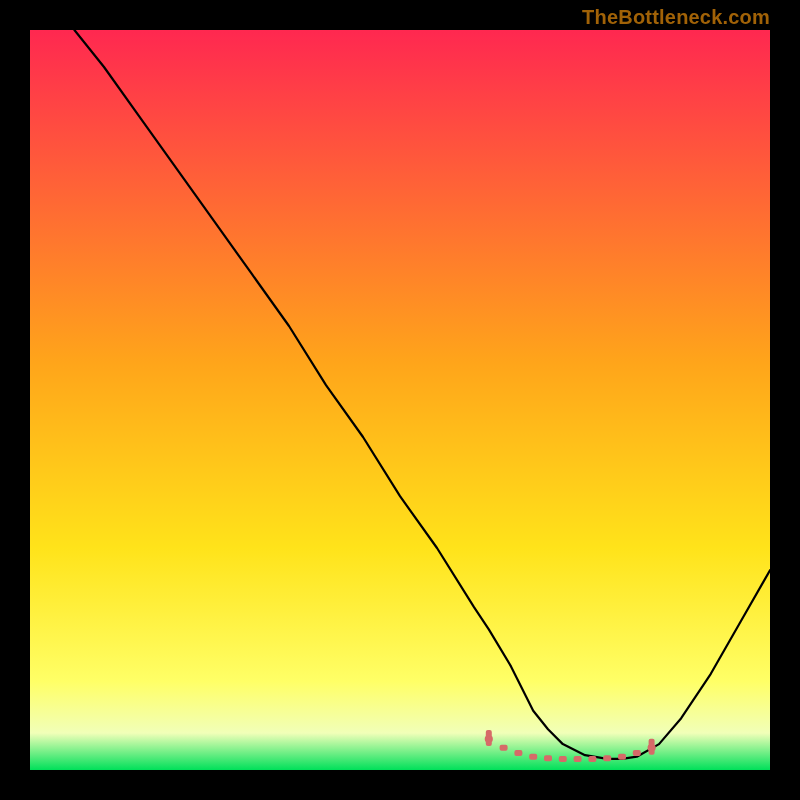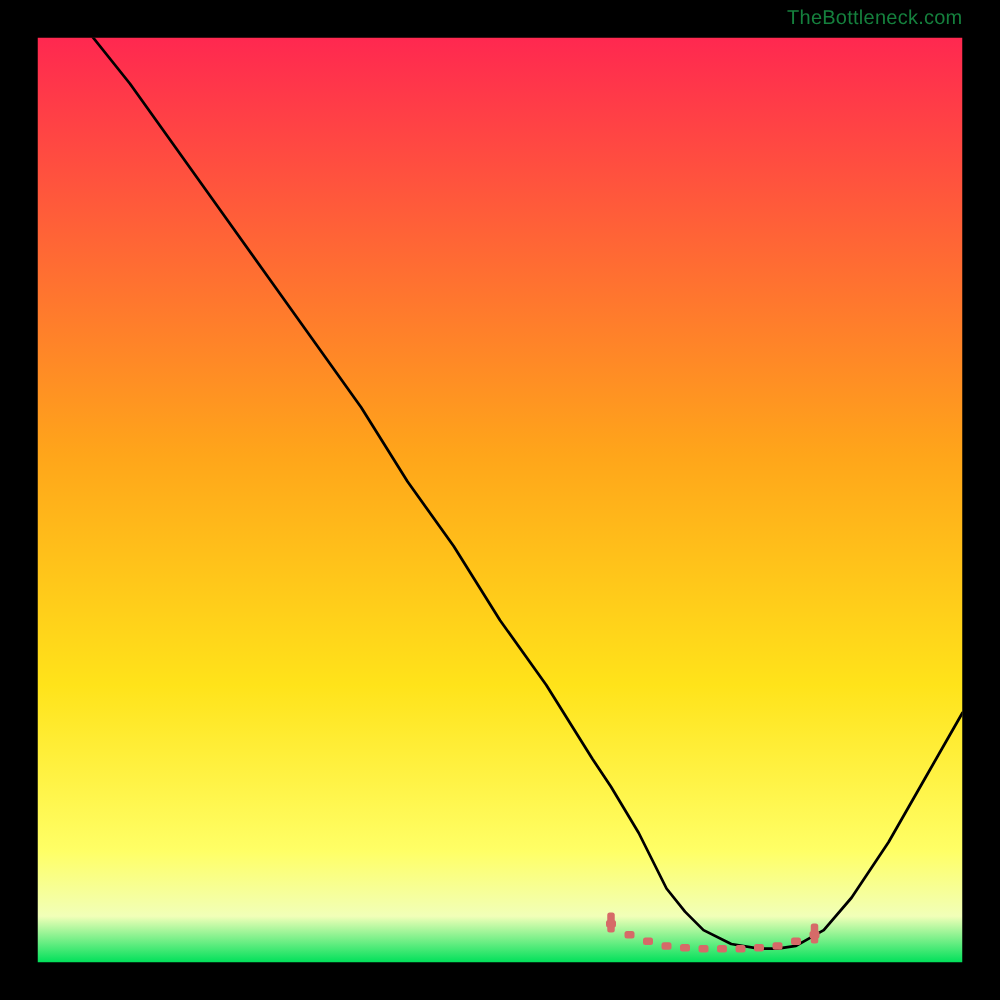--- a/index.html
+++ b/index.html
@@ -23,23 +23,23 @@
     position: absolute;
     left: 0;
     top: 0;
     width: 740px;
     height: 740px;
   }
   .watermark {
     position: absolute;
     top: 6px;
     right: 30px;
-    color: #15803d;
-    font-size: 16px;
-    font-weight: 400;
+    color: #a16207;
+    font-size: 20px;
+    font-weight: 700;
     letter-spacing: 0.2px;
   }
   svg { display: block; }
 </style>
 </head>
 <body>
 
 <div class="watermark">TheBottleneck.com</div>
 
 <div class="frame">

